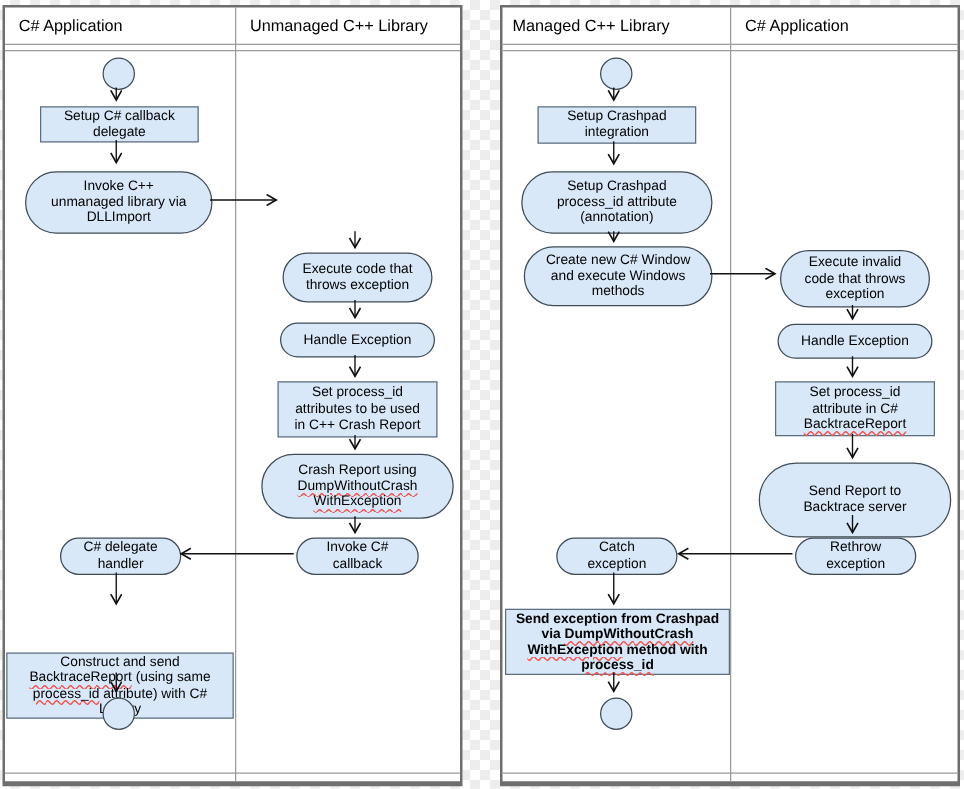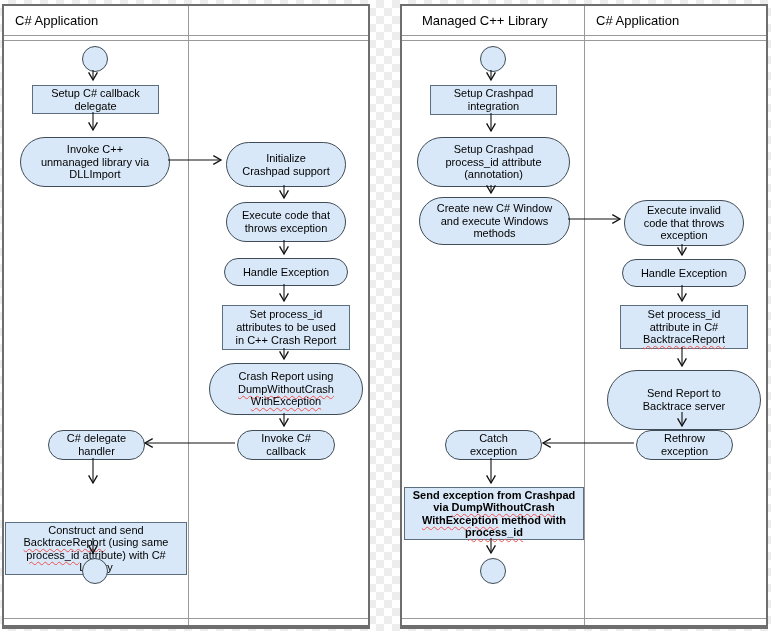--- a/index.html
+++ b/index.html
@@ -61,37 +61,34 @@
   svg.arrows{position:absolute;left:0;top:0;z-index:5;pointer-events:none;}
   svg.arrows line{stroke:var(--arrow);stroke-width:1.1;}
 </style>
 </head>
 <body>
 
 <div class="pool" style="left:2px;top:4px;width:368px;height:625px;">
   <div class="vdivider" style="left:184px;"></div>
   <div class="lane-headers">
     <div class="lane-header first" style="flex:0 0 184px;">C# Application</div>
+    <div class="lane-header" style="flex:1;padding-left:12px;">Unmanaged C++ Library</div>
   </div>
   <div class="subline"></div>
   <div class="footline"></div>
 
   <div class="node circle" style="left:78px;top:40px;width:26px;height:26px;"></div>
   <div class="node rect" style="left:28px;top:79px;width:127px;height:29px;">
       <div class="nline"><span>Setup C# callback</span></div>
       <div class="nline"><span>delegate</span></div>
     </div>
   <div class="node stadium" style="left:16px;top:131px;width:150px;height:50px;">
       <div class="nline"><span>Invoke C++</span></div>
       <div class="nline"><span>unmanaged library via</span></div>
       <div class="nline"><span>DLLImport</span></div>
-    </div>
-  <div class="node stadium" style="left:222px;top:136px;width:120px;height:45px;">
-      <div class="nline"><span>Initialize</span></div>
-      <div class="nline"><span>Crashpad support</span></div>
     </div>
   <div class="node stadium" style="left:222px;top:196px;width:120px;height:40px;">
       <div class="nline"><span>Execute code that</span></div>
       <div class="nline"><span>throws exception</span></div>
     </div>
   <div class="node stadium" style="left:220px;top:252px;width:124px;height:28px;">
       <div class="nline"><span>Handle Exception</span></div>
     </div>
   <div class="node rect" style="left:218px;top:299px;width:128px;height:45px;">
       <div class="nline"><span>Set process_id</span></div>
@@ -116,21 +113,21 @@
       <div class="nline"><span class="sq">BacktraceReport</span><span> (using same</span></div>
       <div class="nline"><span class="sq">process_id</span><span> attribute) with C#</span></div>
       <div class="nline"><span>Library</span></div>
     </div>
   <div class="node circle" style="left:78px;top:552px;width:26px;height:26px;"></div>
 </div>
 
 <div class="pool" style="left:400px;top:4px;width:368px;height:625px;">
   <div class="vdivider" style="left:182px;"></div>
   <div class="lane-headers">
-    <div class="lane-header first" style="flex:0 0 182px;padding-left:20px;">Managed C++ Library</div>
+    <div class="lane-header first" style="flex:0 0 182px;padding-left:8px;">Managed C++ Library</div>
     <div class="lane-header" style="flex:1;padding-left:12px;">C# Application</div>
   </div>
   <div class="subline"></div>
   <div class="footline"></div>
 
   <div class="node circle" style="left:78px;top:40px;width:26px;height:26px;"></div>
   <div class="node rect" style="left:28px;top:79px;width:127px;height:30px;">
       <div class="nline"><span>Setup Crashpad</span></div>
       <div class="nline"><span>integration</span></div>
     </div>

